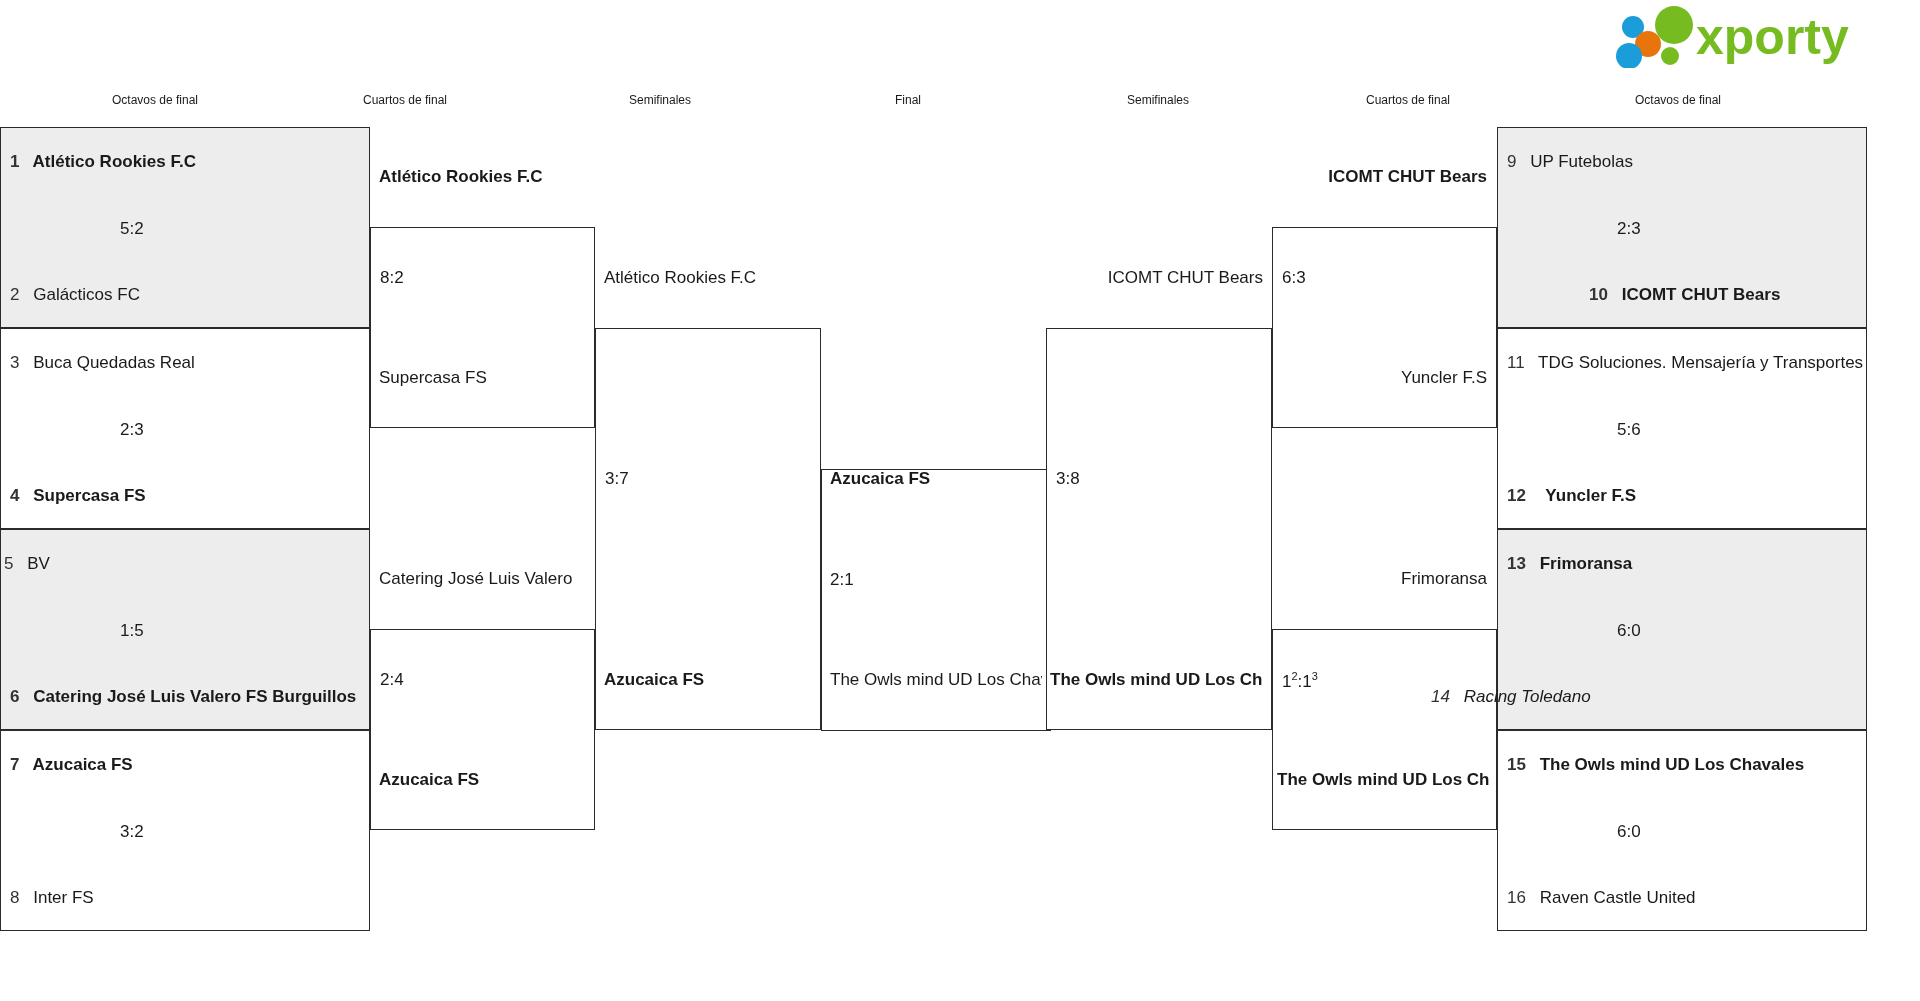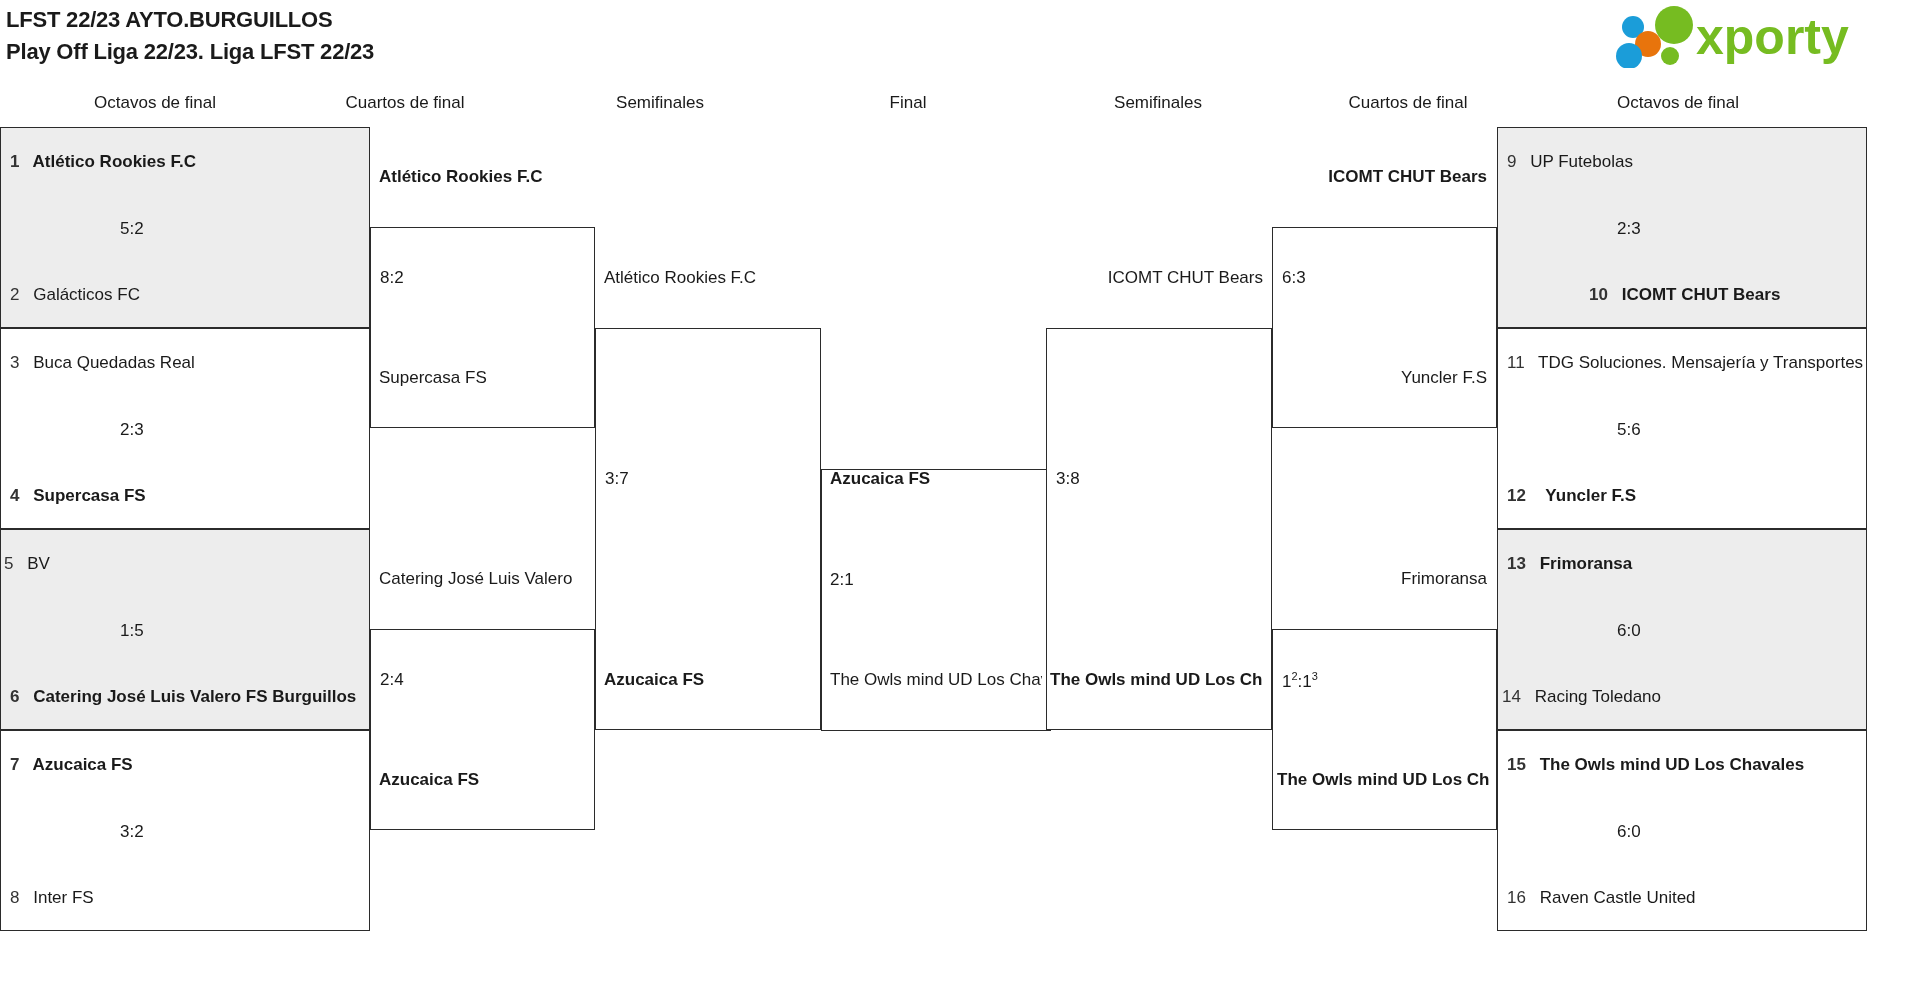--- a/index.html
+++ b/index.html
@@ -19,21 +19,21 @@
     letter-spacing: -0.2px; white-space: nowrap;
   }
   .hdr-title .l2 { display: block; }
 
   .logo { position: absolute; right: 8px; top: 6px; width: 300px; height: 62px; text-align: right; }
   .logo svg { display: block; }
 
   
   .round-label {
     position: absolute; top: 93px;
-    font-size: 17px; text-align: center; white-space: nowrap;
+    font-size: 12px; text-align: center; white-space: nowrap;
     color: #1a1a1a;
   }
 
   
   .card {
     position: absolute;
     border: 1px solid #2b2b2b;
     background: #ffffff;
   }
   .card.shaded { background: #ededed; }
@@ -59,24 +59,20 @@
   }
   .score sup { font-size: 11px; vertical-align: super; }
 
   .clip { overflow: hidden; }
 </style>
 </head>
 <body>
 
 <div id="page">
 
-  <div class="hdr-title">
-    <span>LFST 22/23 AYTO.BURGUILLOS</span>
-    <span class="l2">Play Off Liga 22/23. Liga LFST 22/23</span>
-  </div>
 
   <div class="logo">
     <svg width="300" height="62" viewBox="0 0 300 62" xmlns="http://www.w3.org/2000/svg">
       <circle cx="21" cy="21" r="11" fill="#1b9dd9"></circle>
       <circle cx="62" cy="19" r="19" fill="#76bc21"></circle>
       <circle cx="36" cy="38" r="13" fill="#e8740c"></circle>
       <circle cx="17" cy="50" r="13" fill="#1b9dd9"></circle>
       <circle cx="58" cy="50" r="9" fill="#76bc21"></circle>
       <text x="84" y="48" font-family="'Liberation Sans', sans-serif" font-size="50" font-weight="bold" fill="#76bc21">xporty</text>
     </svg>
@@ -198,21 +194,21 @@
   <div class="seed win" style="left:1507px; top:486px;">
     <span class="num" style="margin-right: 15px;">12</span>
     <span>Yuncler F.S</span>
   </div>
 
   <div class="seed win" style="left:1507px; top:554px;">
     <span class="num" style="margin-right: 9px; margin-top: 36px;">13</span>
     <span>Frimoransa</span>
   </div>
   <div class="score" style="left:1617px; top:621px; width:130px;">6:0</div>
-  <div class="seed" style="left:1502px; top:687px;">
+  <div class="seed" style="left:1431px; top:687px;font-style:italic;">
     <span class="num" style="margin-right: 9px;">14</span>
     <span>Racing Toledano</span>
   </div>
 
   <div class="seed win" style="left:1507px; top:755px;">
     <span class="num" style="margin-right: 9px;">15</span>
     <span>The Owls mind UD Los Chavales</span>
   </div>
   <div class="score" style="left:1617px; top:822px; width:130px;">6:0</div>
   <div class="seed" style="left:1507px; top:888px;">

